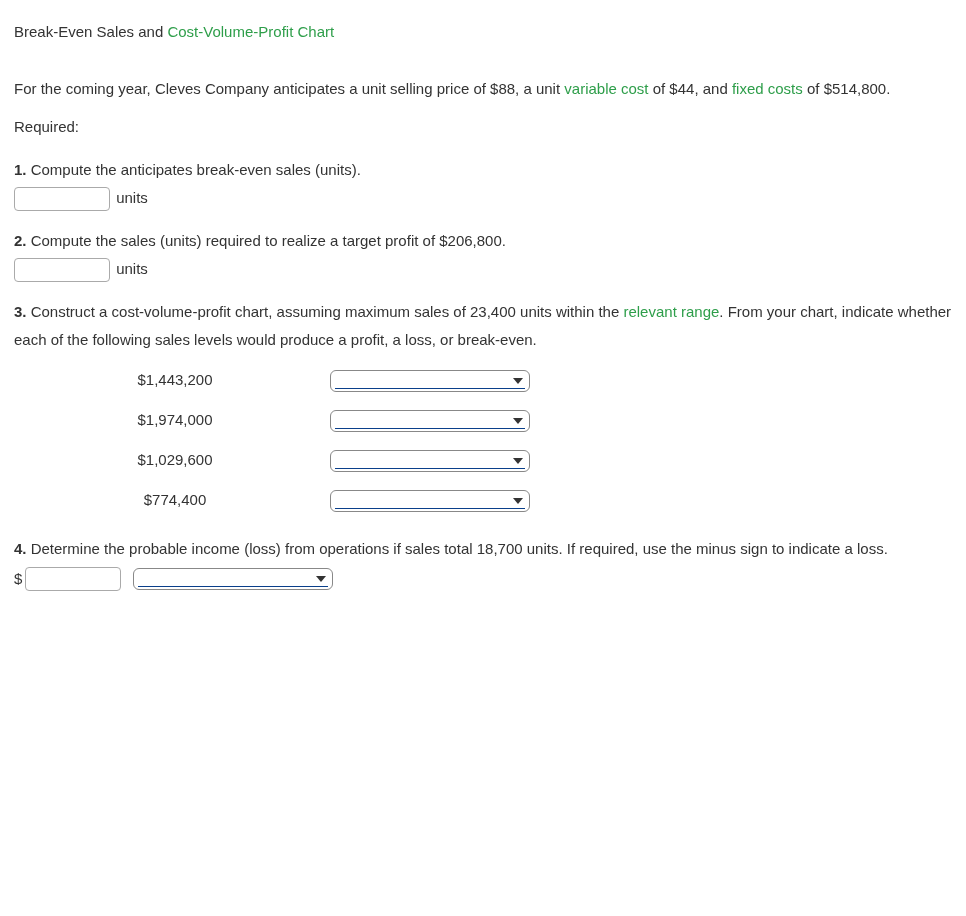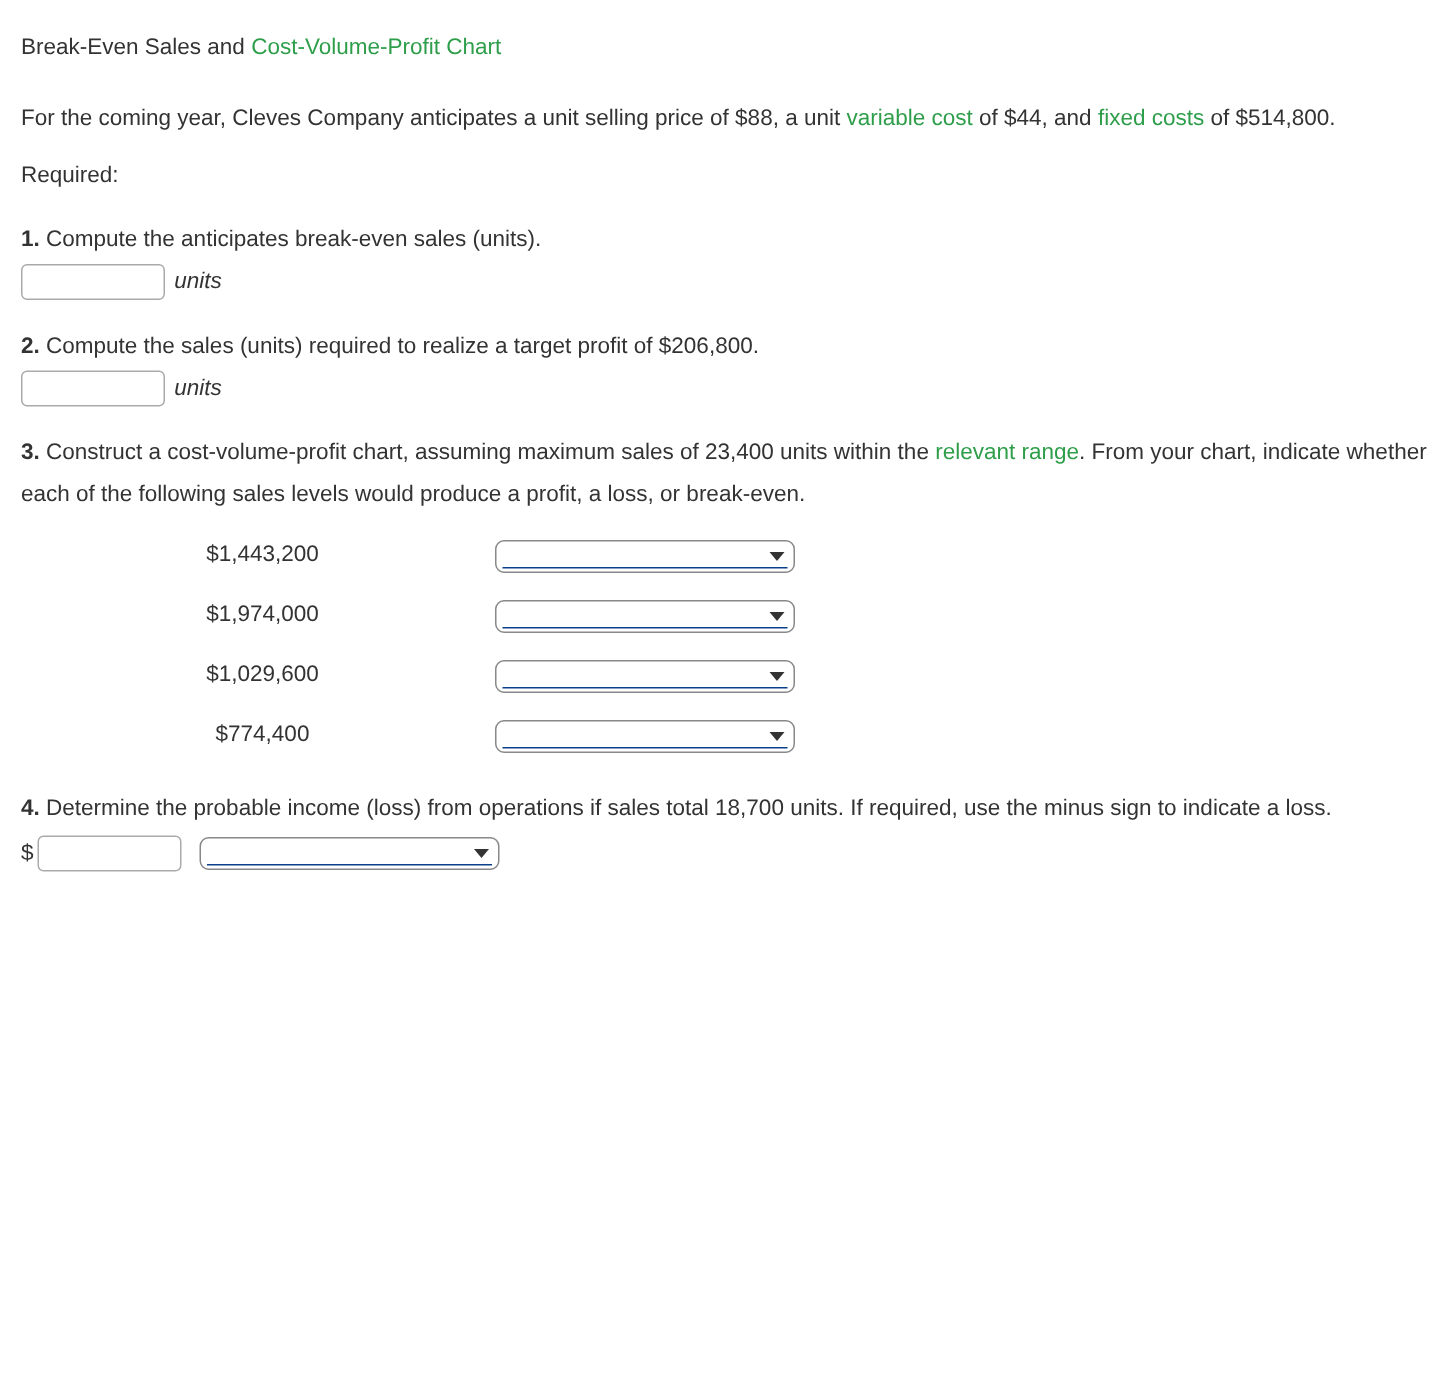--- a/index.html
+++ b/index.html
@@ -6,21 +6,21 @@
     font-family: Verdana, Geneva, sans-serif;
     font-size: 15px;
     color: #333;
     margin: 0;
     padding: 18px 14px;
     line-height: 1.9;
     width: 966px;
     box-sizing: border-box;
   }
   .title {
-    margin-bottom: 18px;
+    margin-bottom: 28px;
   }
   .link {
     color: #2e9e4a;
   }
   .bold {
     font-weight: normal;
   }
   .num {
     font-weight: bold;
   }
@@ -35,21 +35,20 @@
     height: 24px;
     border: 1px solid #aaa;
     border-radius: 4px;
     font-size: 14px;
     padding: 1px 4px;
     vertical-align: middle;
     box-sizing: border-box;
   }
   .units {
     margin-left: 2px;
-    font-style: italic;
   }
   .table3 {
     margin-top: 6px;
     margin-left: 6px;
     text-align: center;
   }
   .table3 .row {
     display: flex;
     align-items: center;
     height: 40px;

